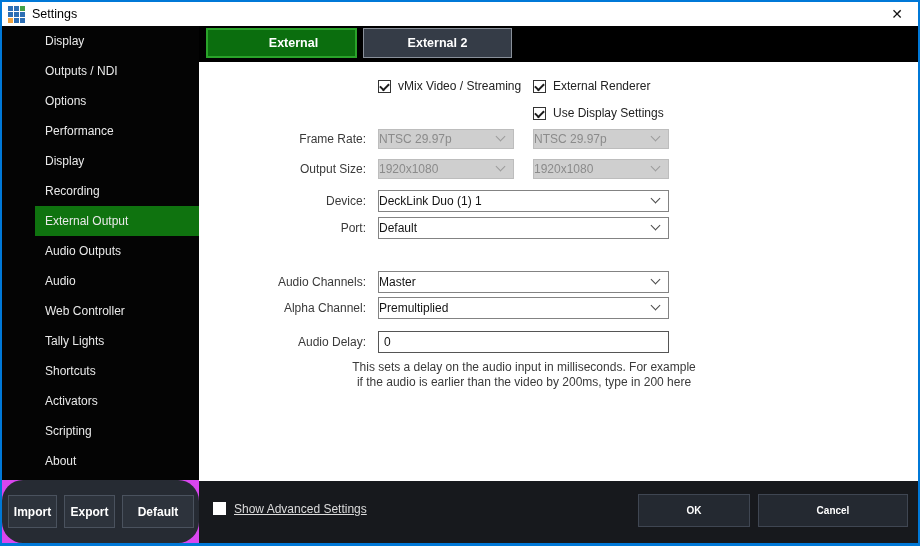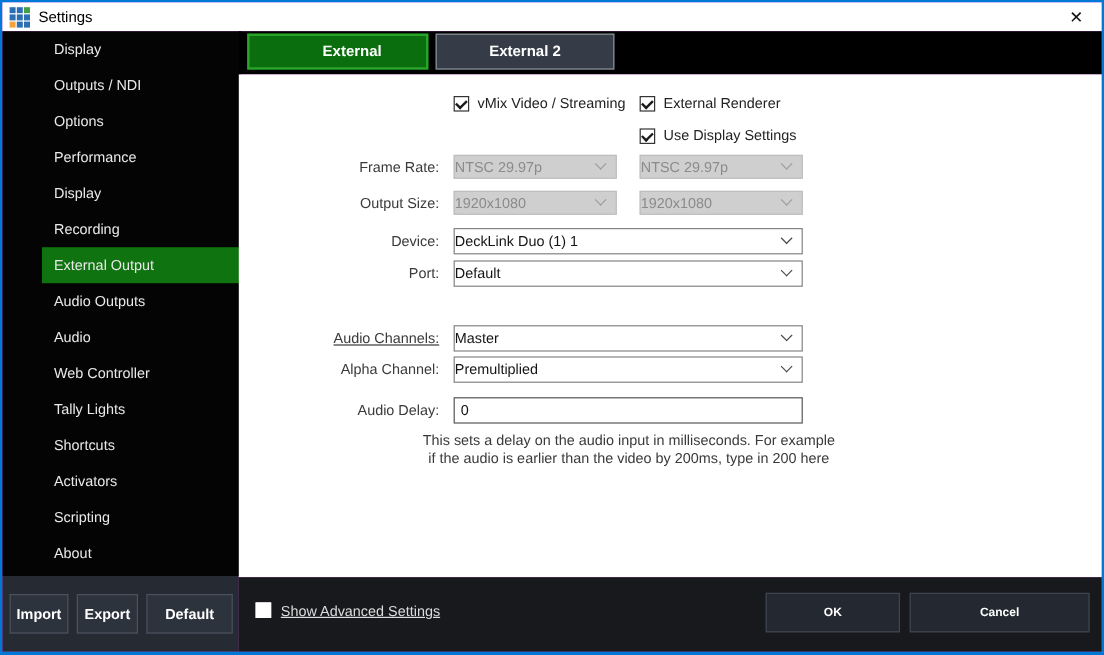--- a/index.html
+++ b/index.html
@@ -36,20 +36,21 @@
     padding-left:33px;
   }
   .nav-item {
     height:30px; line-height:30px; padding-left:10px;
     color:#e9e9e9; font-size:12px; cursor:pointer; white-space:nowrap;
   }
   .nav-item.selected { background:#0f730f; }
   .sidebar-footer {
     position:absolute; left:0; top:478px; width:197px; bottom:0;
     background:#262b33;
+    border-radius:21px;
   }
   .sf-btn {
     position:absolute; top:15px; height:33px;
     background:#2d333c; border:1px solid #4a525e;
     color:#fff; font-size:12px; font-weight:bold;
     display:flex; align-items:center; justify-content:center; cursor:pointer;
   }
   
   .tabstrip {
     position:absolute; left:197px; top:24px; right:0; height:36px; background:#000;
@@ -206,21 +207,21 @@
       <span>DeckLink Duo (1) 1</span>
         <i class="chev"></i>
     </div>
 
     <div class="form-label" style="top:155px; line-height:22px;">Port:</div>
     <div class="dropdown" style="left:179px; top:155px; width:291px; height:22px;">
       <span>Default</span>
         <i class="chev"></i>
     </div>
 
-    <div class="form-label" style="top:209px; line-height:22px;text-decoration:underline;">Audio Channels:</div>
+    <div class="form-label" style="top:209px; line-height:22px;">Audio Channels:</div>
     <div class="dropdown" style="left:179px; top:209px; width:291px; height:22px;">
       <span>Master</span>
         <i class="chev"></i>
     </div>
 
     <div class="form-label" style="top:235px; line-height:22px;">Alpha Channel:</div>
     <div class="dropdown" style="left:179px; top:235px; width:291px; height:22px;">
       <span>Premultiplied</span>
         <i class="chev"></i>
     </div>

